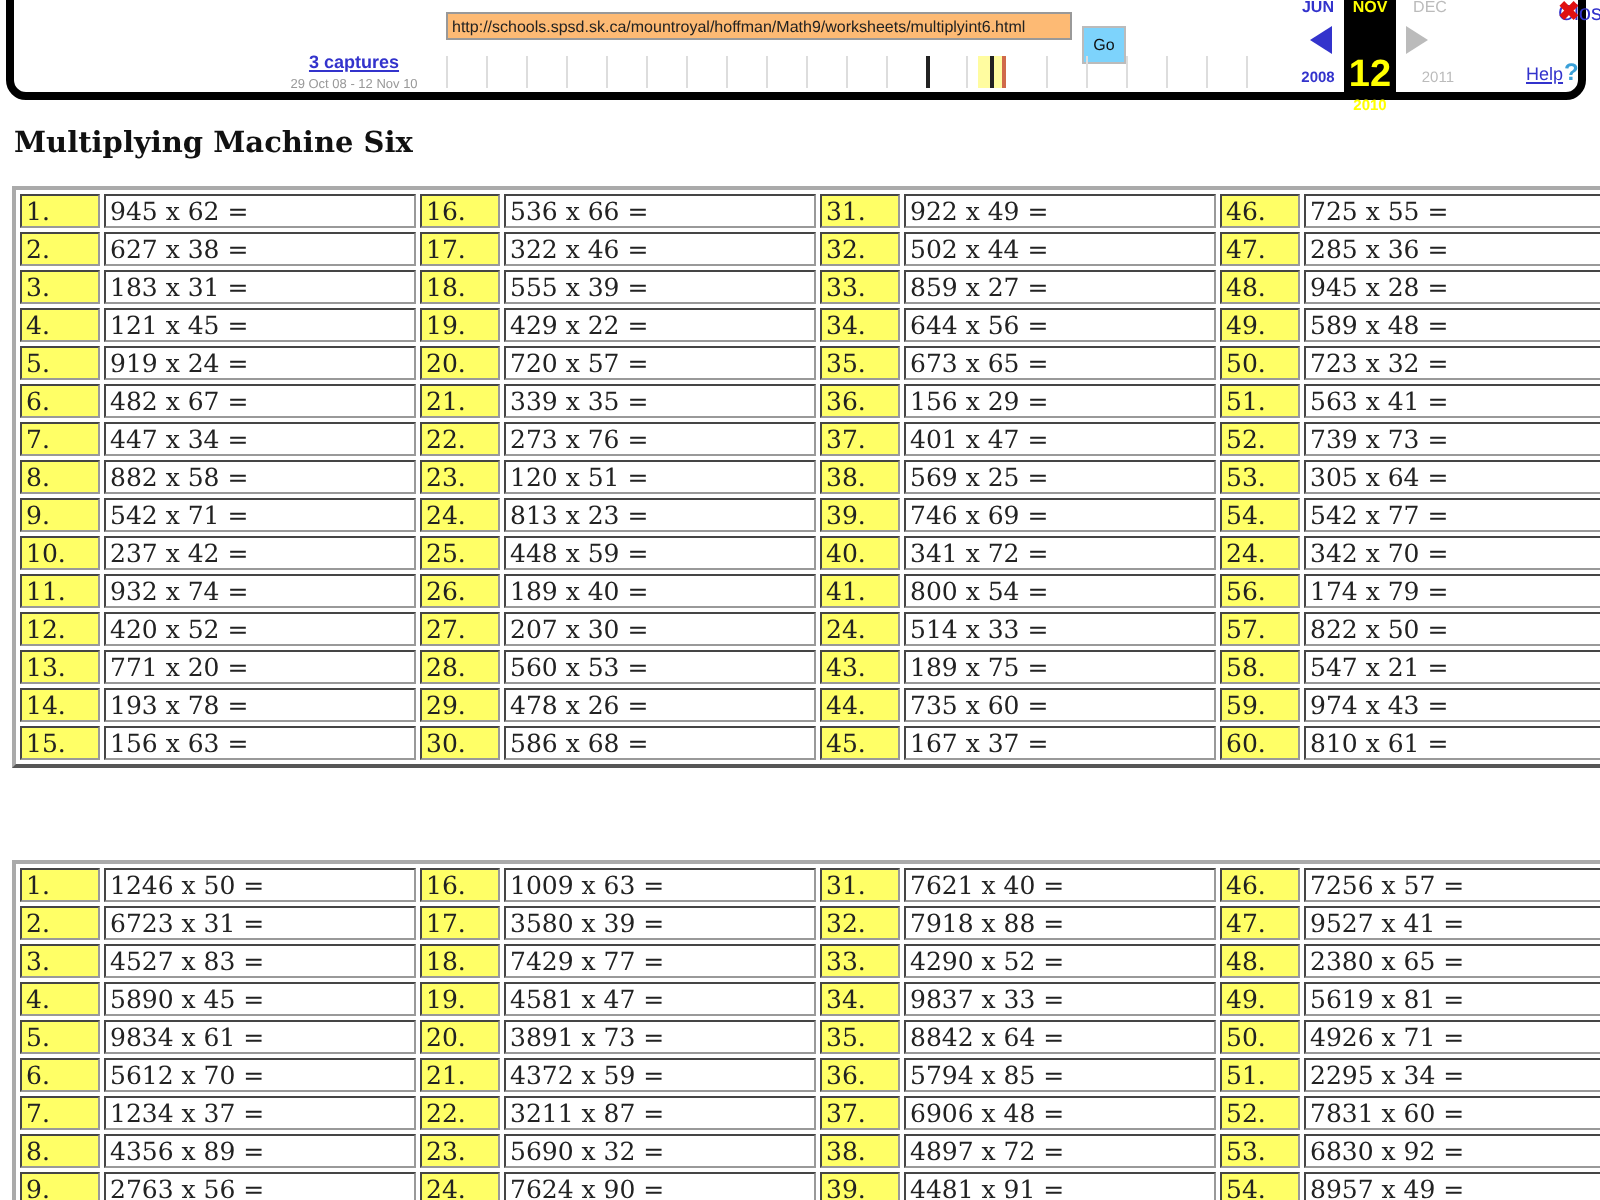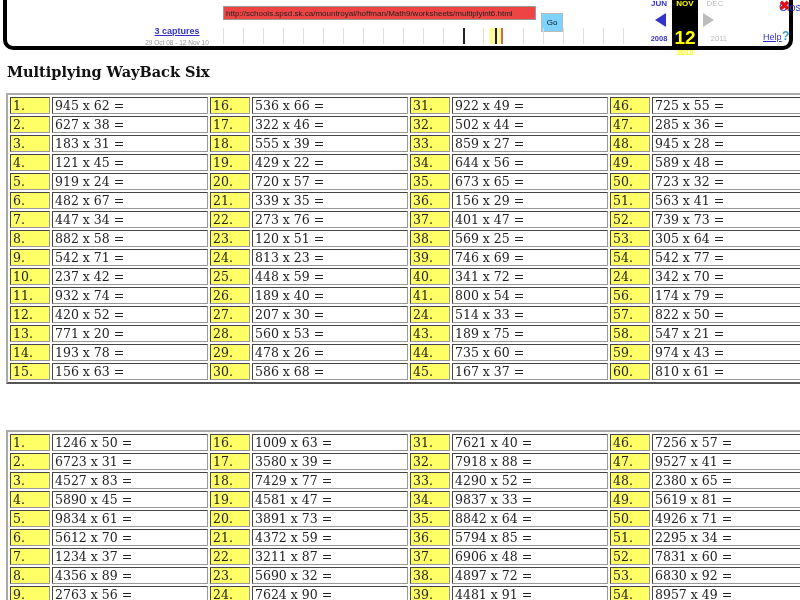--- a/index.html
+++ b/index.html
@@ -8,21 +8,21 @@
   
   #wm { position:absolute; left:3px; top:-8px; width:790px; height:58px; border:4px solid #000; border-radius:0 0 10px 10px; background:#fff; box-sizing:border-box; font-family:"Liberation Sans", sans-serif; }
   #wm .logo { position:absolute; left:16px; top:10px; width:86px; }
   #wm .logo .ia { font-size:5px; letter-spacing:2.2px; color:#333; font-weight:bold; white-space:nowrap; }
   #wm .logo .wb { font-family:"Liberation Sans Narrow","Liberation Sans", sans-serif; font-size:19px; font-weight:bold; letter-spacing:-1px; margin-top:1px; line-height:19px; white-space:nowrap; }
   #wm .logo .wb .w { color:#b5241b; }
   #wm .logo .wb .m { color:#222; }
   #wm .captures { position:absolute; left:130px; top:30px; width:80px; text-align:center; }
   #wm .captures a { font-size:9px; color:#3333cc; text-decoration:underline; font-weight:bold; display:block; }
   #wm .captures .range { font-size:6.5px; color:#999; margin-top:3px; display:block; white-space:nowrap; }
-  #wm .url { position:absolute; left:216px; top:10px; width:313px; height:14px; border:1px solid #999; font-size:8px; padding:0 2px; line-height:14px; color:#222; background:#ef4444; box-sizing:border-box; white-space:nowrap; overflow:hidden; }
+  #wm .url { position:absolute; left:216px; top:10px; width:313px; height:14px; border:1px solid #999; font-size:8px; padding:0 2px; line-height:14px; color:#222; background:#fdba74; box-sizing:border-box; white-space:nowrap; overflow:hidden; }
   #wm .go { position:absolute; left:534px; top:17px; width:20px; height:17px; border:1px solid #bbb; background:#7dd3fc; font-size:8px; text-align:center; line-height:17px; color:#111; }
   #wm .spark { position:absolute; left:210px; top:30px; width:424px; height:20px; }
   #wm .spark .tick { position:absolute; top:2px; width:1px; height:16px; background:#ddd; }
   #wm .spark .cap { position:absolute; top:2px; width:2px; height:16px; background:#222; }
   #wm .spark .hl { position:absolute; top:2px; width:14px; height:16px; background:#fffca0; }
   #wm .spark .cur { position:absolute; top:2px; width:2px; height:16px; background:#d06a4a; }
   #wm .month { position:absolute; top:3px; font-size:8px; font-weight:bold; text-align:center; width:24px; }
   #wm .m-prev { left:640px; color:#3333cc; }
   #wm .m-next { left:696px; color:#bbb; font-weight:normal; }
   #wm .cur-box { position:absolute; left:665px; top:0; width:26px; height:50px; background:#000; text-align:center; }
@@ -92,21 +92,21 @@
   </div>
   <div class="month m-next">DEC</div>
   <div class="arr-next"></div>
   <div class="yr-next">2011</div>
   <a class="close">Close</a>
   <span class="close-x">✖</span>
   <a class="help">Help</a>
   <span class="help-q">?</span>
 </div>
 
-<h1>Multiplying WayBack Six</h1>
+<h1>Multiplying Machine Six</h1>
 
 <table class="ws" id="t1">
   <tbody id="t1body">
       <tr>
         <td class="num">1.</td>
         <td class="prob">945 x 62 =</td>
         <td class="num">16.</td>
         <td class="prob">536 x 66 =</td>
         <td class="num">31.</td>
         <td class="prob">922 x 49 =</td>

